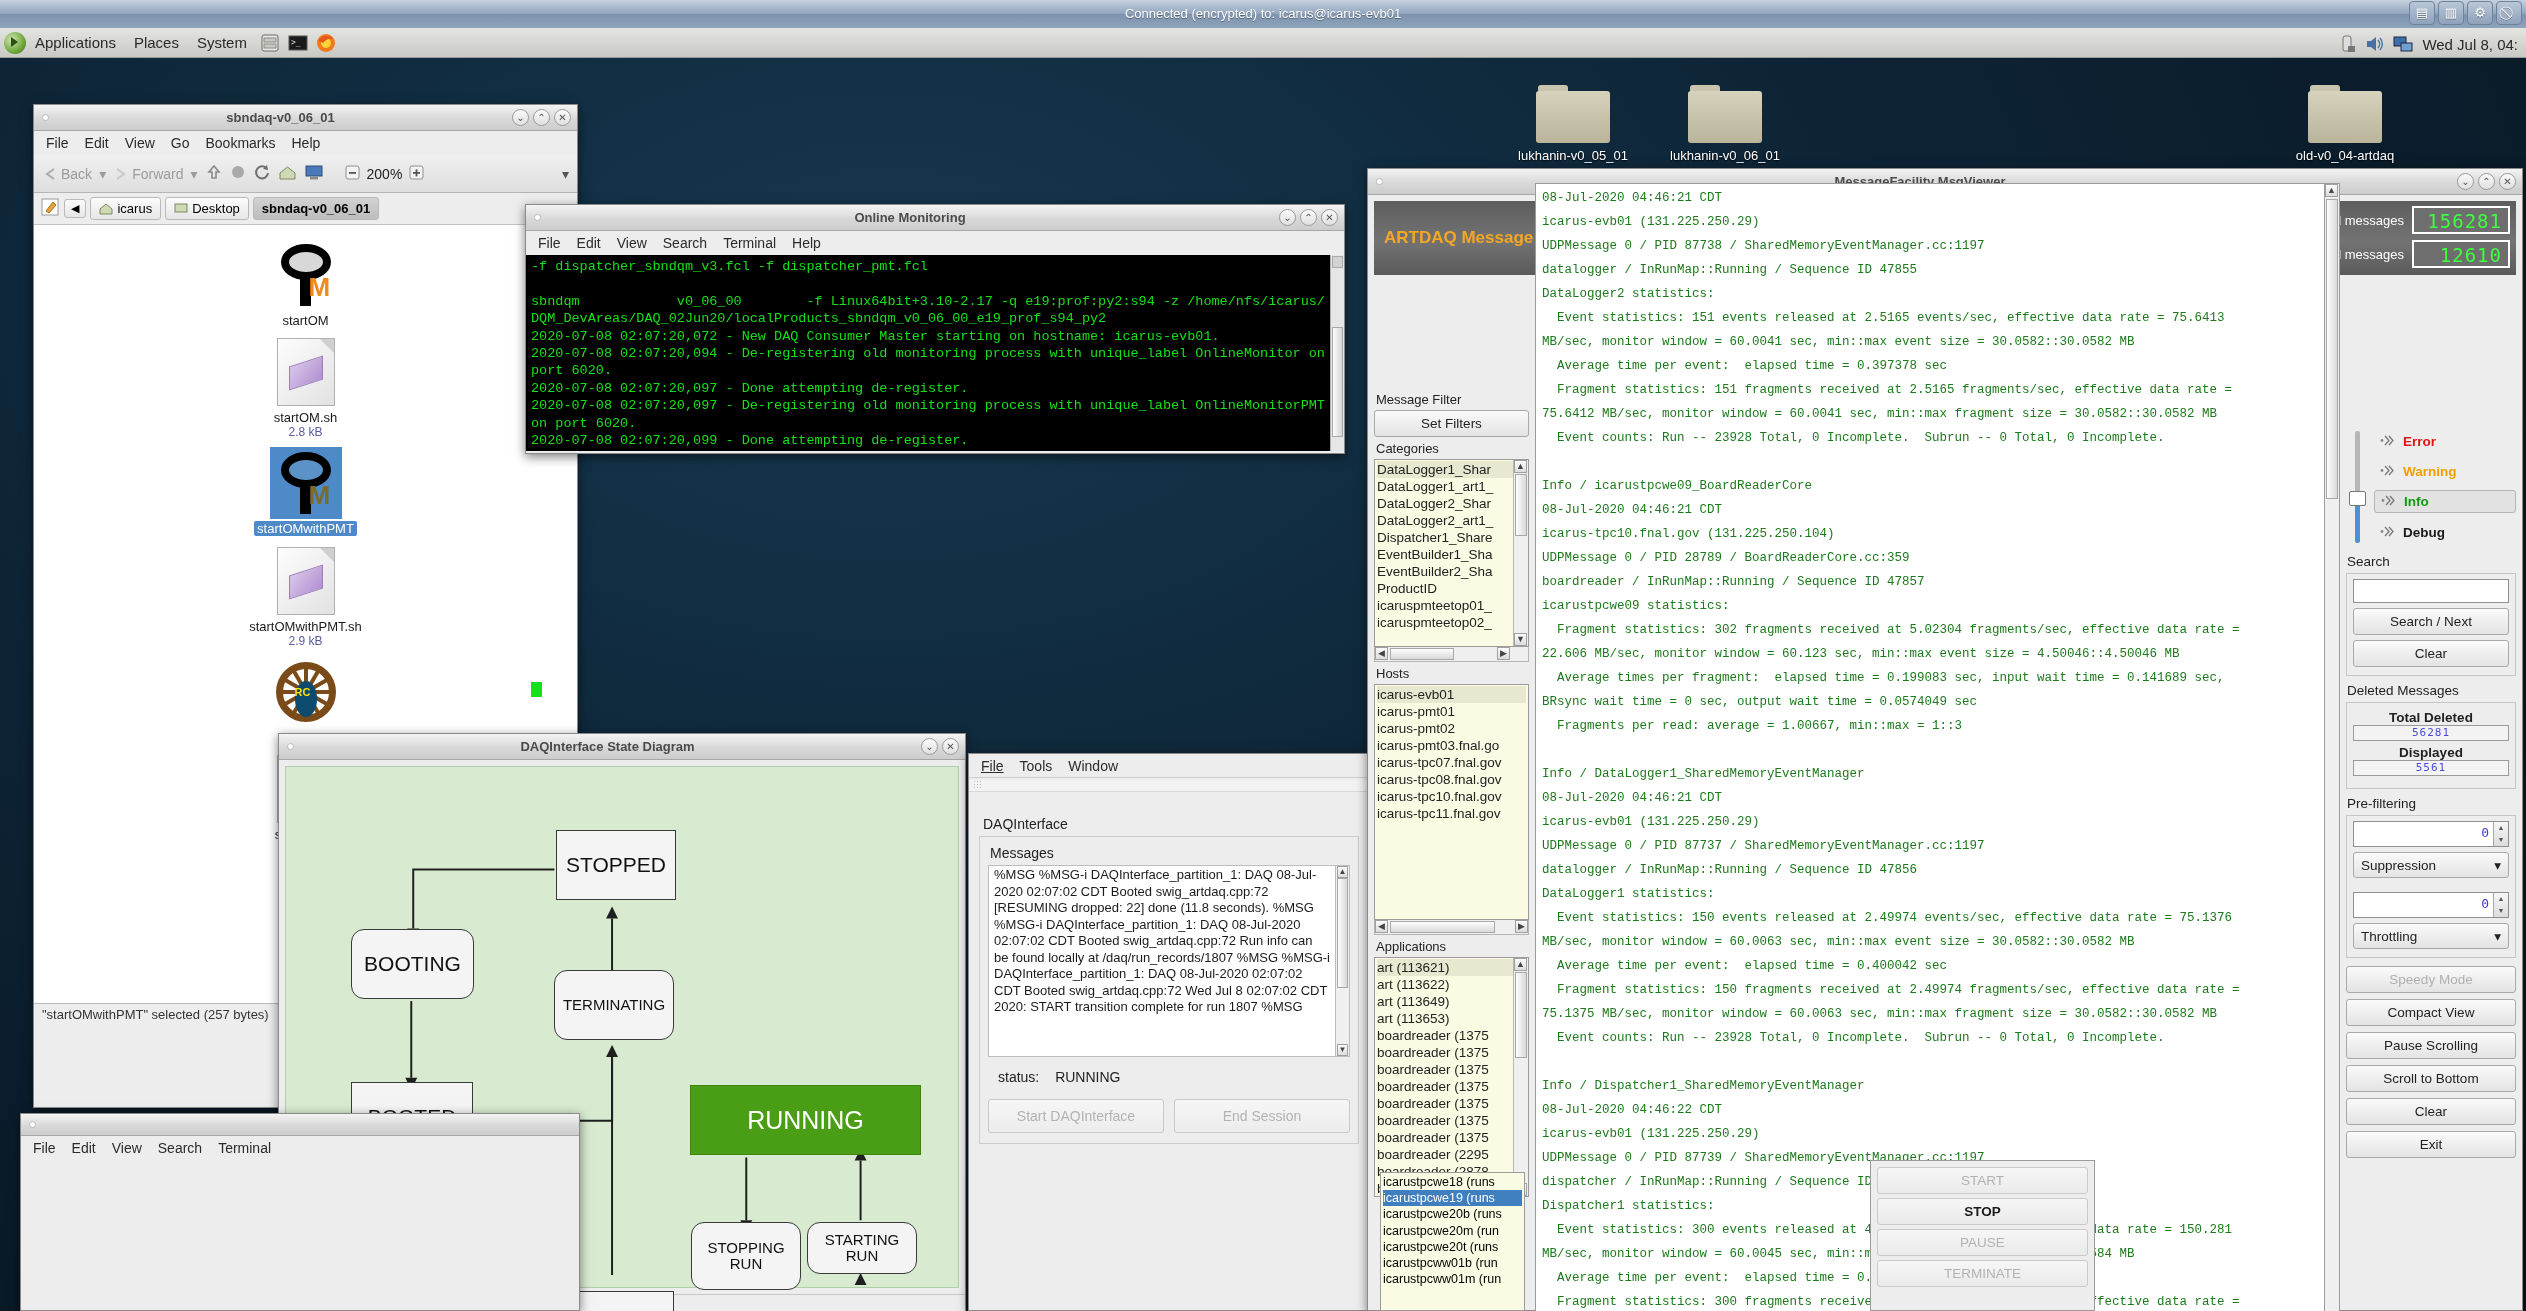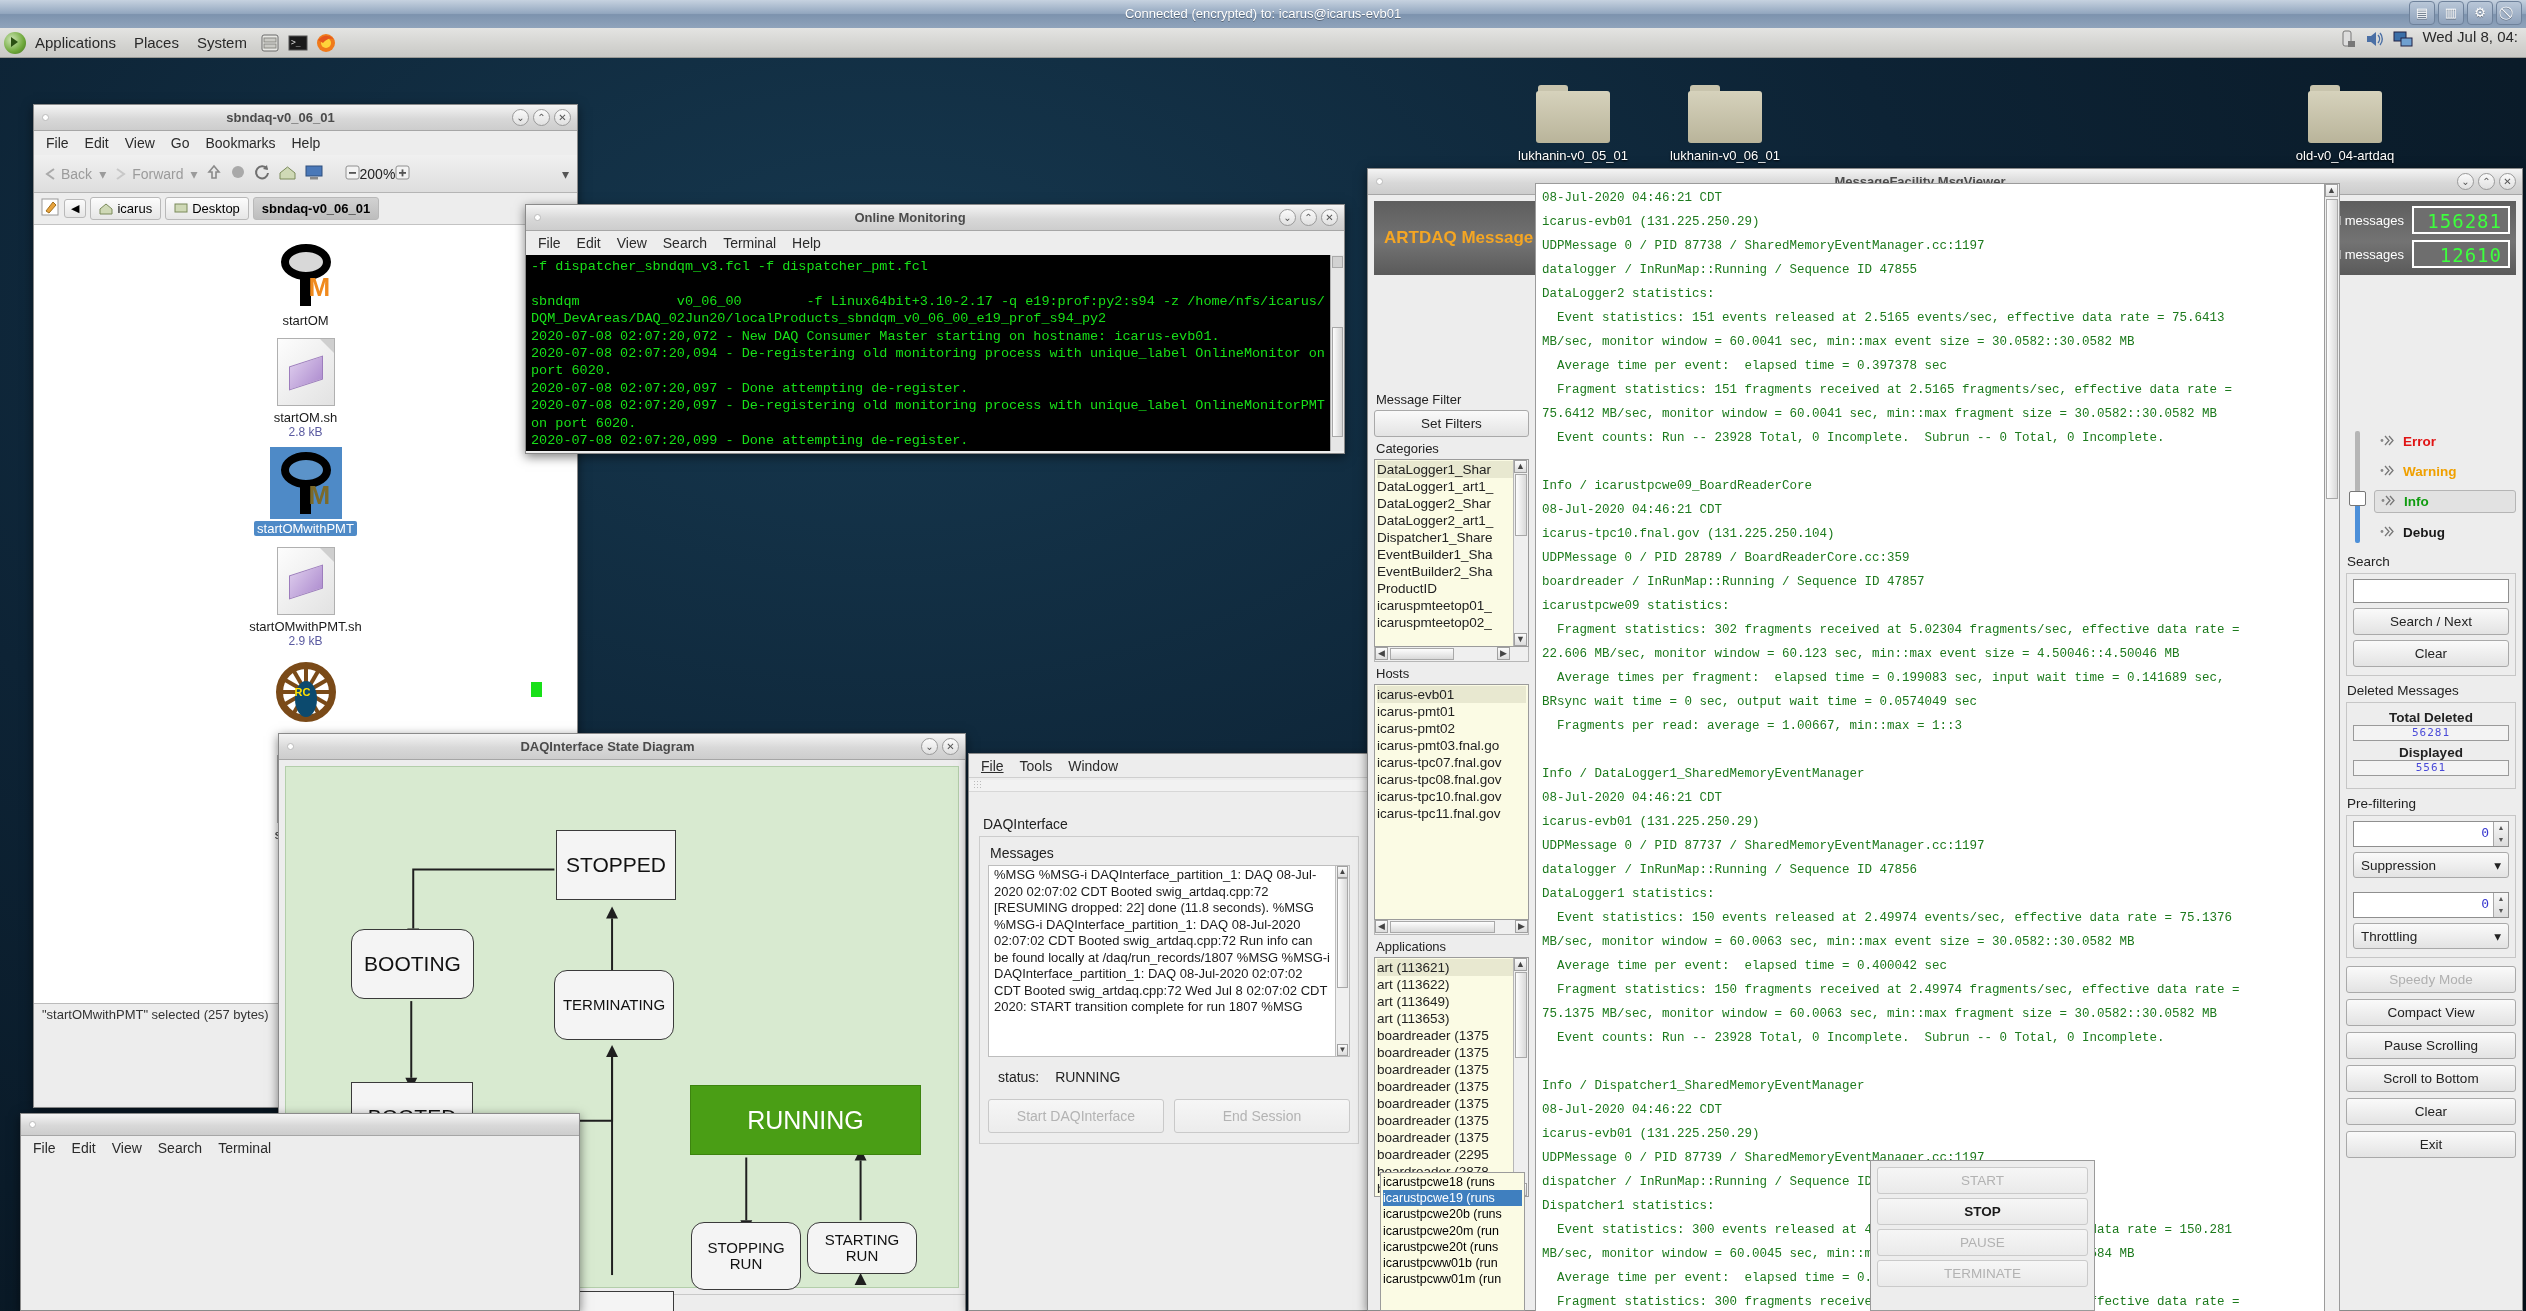--- a/index.html
+++ b/index.html
@@ -37,21 +37,21 @@
     display:flex; align-items:center; font-size:15px; color:#2a2a2a;
   }
   #panel .pitem { padding:0 9px; line-height:30px; }
   #panel .plogo {
     width:22px;height:22px;border-radius:50%;margin-left:4px;
     background:radial-gradient(circle at 35% 35%,#cfe6b6,#6ea83a 60%,#3d6b1c);
     position:relative;
   }
   #panel .plogo:after{content:"";position:absolute;left:7px;top:5px;border-left:7px solid #2b4f12;border-top:5px solid transparent;border-bottom:5px solid transparent;}
   .trayicon{width:22px;height:22px;margin:0 3px;display:inline-block;}
-  #tray { position:absolute; right:8px; top:0; height:32px; display:flex; align-items:flex-start; font-size:15px;}
+  #tray { position:absolute; right:8px; top:0; height:32px; display:flex; align-items:center; font-size:15px;}
   
   .win { position:absolute; background:#ededed; border:1px solid #8a8a8a;
          box-shadow:0 3px 10px rgba(0,0,0,.5); }
   .titlebar {
     height:26px; background:linear-gradient(to bottom,#f4f4f4,#d8d8d8 55%,#cdcdcd);
     border-bottom:1px solid #a6a6a6;
     display:flex; align-items:center; position:relative;
     font-size:13px; font-weight:bold; color:#4b4b4b;
   }
   .titlebar .ttl { flex:1; text-align:center; }
@@ -327,21 +327,21 @@
           <path d="M14 6 A6 6 0 1 0 15 10" stroke="#6f6f6f" fill="none" stroke-width="2"></path>
           <path d="M14 2 L15 7 L10 6 Z" fill="#6f6f6f"></path>
         </svg></span>
     <span><svg width="19" height="17" viewBox="0 0 19 17">
           <path d="M2 9 L9.5 3 L17 9 V15 H2 Z" fill="#cfd9b6" stroke="#7a8a5a"></path>
         </svg></span>
     <span><svg width="20" height="17" viewBox="0 0 20 17">
           <rect x="2" y="2" width="16" height="10" fill="#4a78b8" stroke="#2e4f7d"></rect>
           <rect x="6" y="13" width="8" height="2.5" fill="#8a8a8a"></rect>
         </svg></span>
-    <span style="margin-left:14px;display:flex;align-items:center;">
+    <span style="margin-left:14px;display:flex;align-items:center;gap:7px;">
       <span><svg width="15" height="15" viewBox="0 0 15 15">
             <rect x="1" y="1" width="13" height="13" rx="2" fill="#f3f3f3" stroke="#909090"></rect>
             <rect x="4" y="7" width="7" height="1.8" fill="#555"></rect>
           </svg></span>
       <span style="color:#222;font-size:14px">200%</span>
       <span><svg width="15" height="15" viewBox="0 0 15 15">
             <rect x="1" y="1" width="13" height="13" rx="2" fill="#f3f3f3" stroke="#909090"></rect>
             <rect x="4" y="7" width="7" height="1.8" fill="#555"></rect>
             <rect x="6.6" y="4.4" width="1.8" height="7" fill="#555"></rect>
           </svg></span>

